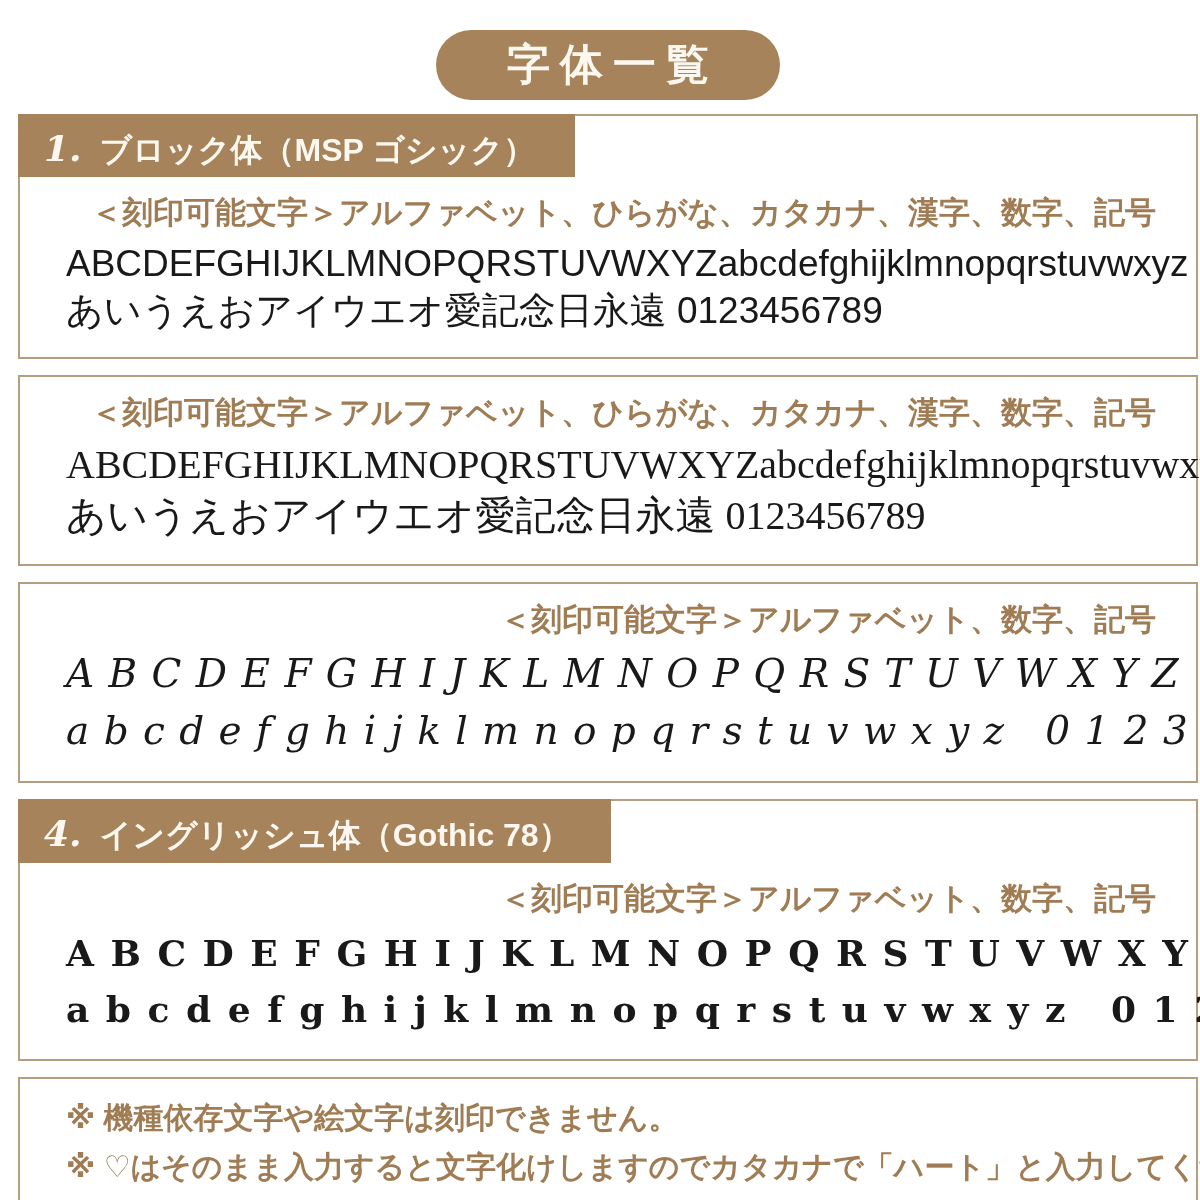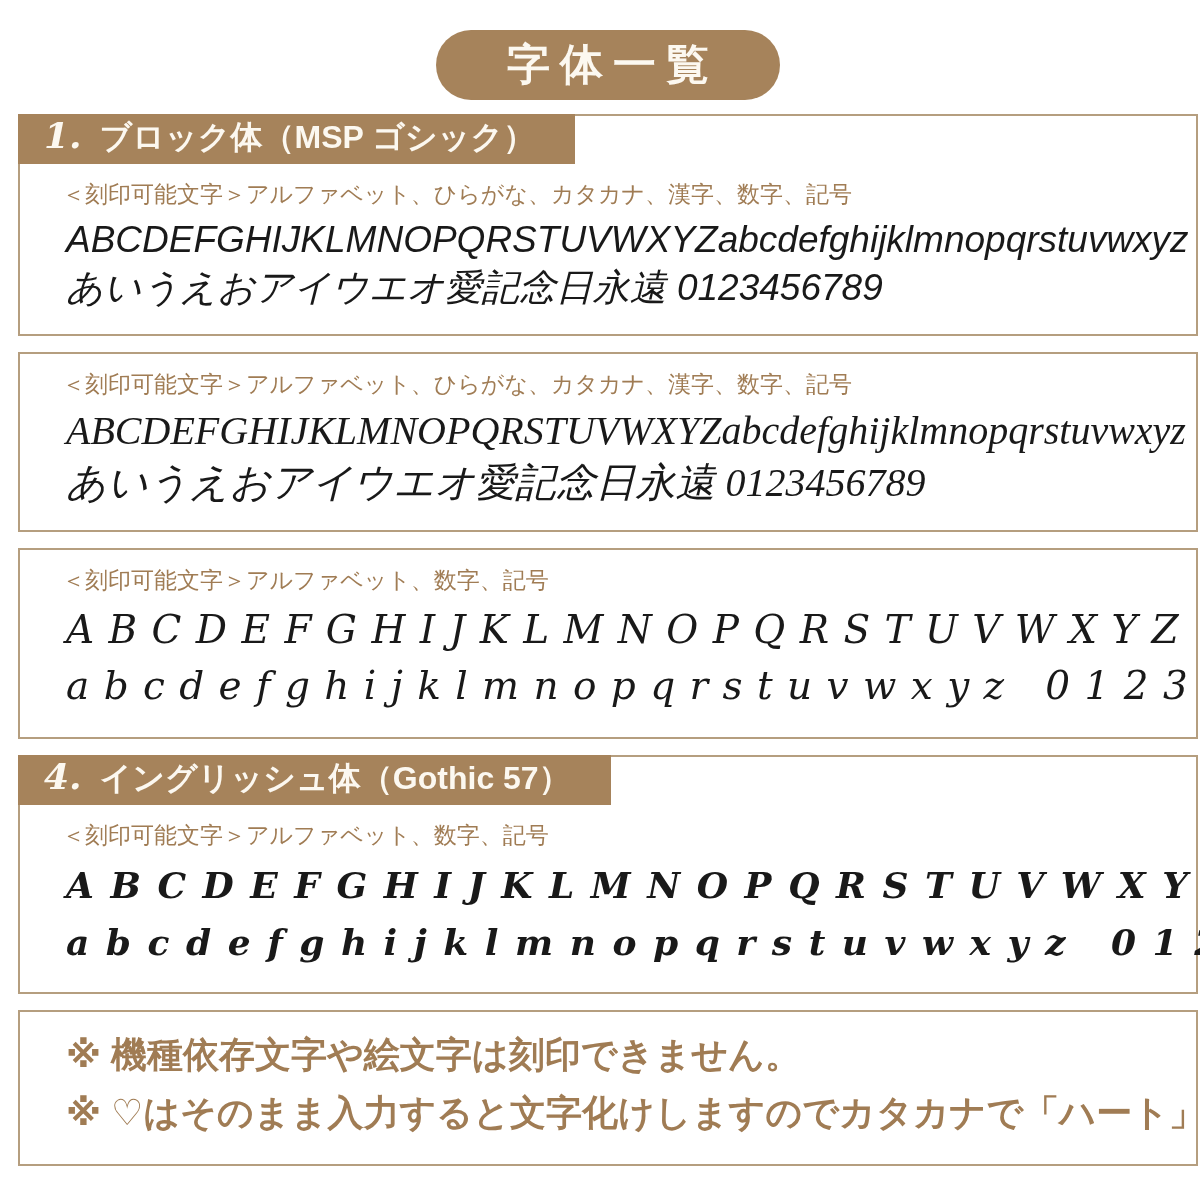--- a/index.html
+++ b/index.html
@@ -31,47 +31,47 @@
     margin:0 10px 16px 10px;
     border:2px solid var(--border);
     background:var(--paper);
   }
   .sec-bar{
     display:inline-block;
     background:var(--brown);
     color:var(--bar-text);
     font-size:32px;font-weight:bold;
     line-height:1.15;
-    padding:1px 36px 8px 22px;
+    padding:14px 36px 8px 22px;
     margin:-2px 0 0 -2px;
     vertical-align:top;
     white-space:pre;
   }
   .sec-num{
     font-family:"DejaVu Serif","Liberation Serif",serif;
     font-style:italic;
     font-size:36px;
     padding-right:10px;
   }
   .sec-body{
     padding:8px 36px 16px 38px;
   }
   .engrave-line{
     color:var(--brown-text);
-    font-weight:normal;
-    font-size:23px;
+    font-weight:bold;
+    font-size:31px;
     line-height:1.3;
     margin:4px 0 8px 0;
     white-space:pre;
+    text-align:right;
   }
   .sample{
     color:var(--ink);
     white-space:pre;
     line-height:1.18;
-    font-style:italic;
   }
   .sample.gothic{
     font-family:"Liberation Sans","DejaVu Sans",sans-serif;
     font-size:37px;
   }
   .sample.mincho{
     font-family:"Liberation Serif","DejaVu Serif",serif;
     font-size:40px;
   }
   .sample.script{
@@ -84,21 +84,21 @@
   .sample.blackletter{
     font-family:"DejaVu Serif","Liberation Serif",serif;
     font-weight:bold;
     font-size:36px;
     line-height:1.45;
     letter-spacing:2px;
   }
   .note{
     color:var(--brown-text);
     font-weight:bold;
-    font-size:36px;
+    font-size:30px;
     line-height:1.5;
     white-space:pre;
   }
 </style>
 </head>
 <body>
 
 <div class="title-badge">
   <span>字体一覧</span>
 </div>
@@ -122,21 +122,21 @@
 
 <section class="font-section">
   <div class="sec-body">
     <div class="engrave-line">＜刻印可能文字＞アルファベット、数字、記号</div>
     <div class="sample script">A B C D E F G H I J K L M N O P Q R S T U V W X Y Z</div>
     <div class="sample script">a b c d e f g h i j k l m n o p q r s t u v w x y z   0 1 2 3 4 5 6 7 8 9</div>
   </div>
 </section>
 
 <section class="font-section">
-  <div class="sec-bar"><span class="sec-num">4.</span><span>イングリッシュ体（Gothic 57）</span></div>
+  <div class="sec-bar"><span class="sec-num">4.</span><span>イングリッシュ体（Gothic 78）</span></div>
   <div class="sec-body">
     <div class="engrave-line">＜刻印可能文字＞アルファベット、数字、記号</div>
     <div class="sample blackletter">A B C D E F G H I J K L M N O P Q R S T U V W X Y Z</div>
     <div class="sample blackletter">a b c d e f g h i j k l m n o p q r s t u v w x y z   0 1 2 3 4 5 6 7 8 9</div>
   </div>
 </section>
 
 <section class="font-section">
   <div class="sec-body">
     <div class="note">※ 機種依存文字や絵文字は刻印できません。</div>

